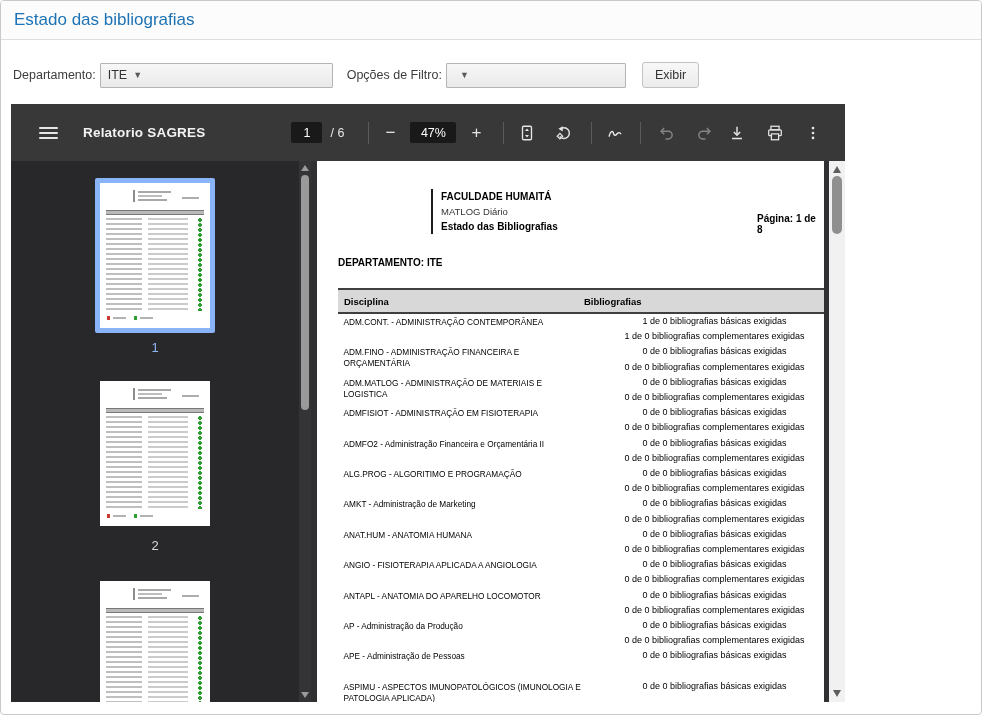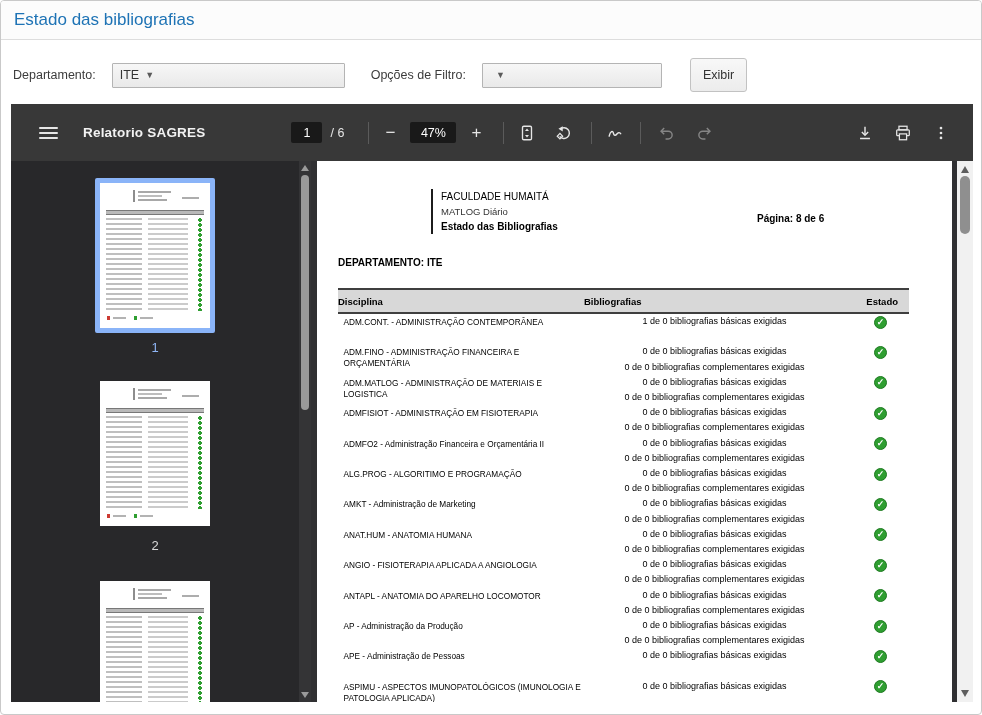--- a/index.html
+++ b/index.html
@@ -4,31 +4,31 @@
 <style>
   * { margin:0; padding:0; box-sizing:border-box; }
   html,body { width:982px; height:715px; background:#fff; font-family:"Liberation Sans", sans-serif; }
   .app { width:982px; height:715px; border:1px solid #c9c9c9; border-radius:4px; background:#fff; overflow:hidden; position:relative; }
 
   
   .titlebar { height:39px; background:#fcfcfc; border-bottom:1px solid #ddd; display:flex; align-items:center; padding-left:13px; }
   .titlebar span { font-size:17px; color:var(--title-accent,#1e73b5); }
 
   
-  .filterbar { height:64px; display:flex; align-items:center; padding:6px 12px 0 12px; gap:16px; background:#fff; }
+  .filterbar { height:64px; display:flex; align-items:center; padding:6px 12px 0 12px; gap:4px; background:#fff; }
   .filterbar label { font-size:12.5px; color:#3c3c3c; }
   .select { height:25px; border:1px solid #b4b4b4; background:linear-gradient(#f7f7f7,#e9e9e9); display:flex; align-items:center; justify-content:flex-start; padding:0 7px 0 7px; border-radius:1px; cursor:default; }
   .select .select-value { font-size:12.5px; color:#333; }
   .select .select-arrow { font-size:9px; color:#5a5a5a; margin-left:6px; }
   .sel-dept { width:233px; margin-right:10px; }
   .sel-filter { width:180px; margin-right:12px; }
-  .btn { height:34px; padding:0 12px; font-size:12.5px; color:#333; background:linear-gradient(#f8f8f8,#ececec); border:1px solid #c2c2c2; border-radius:3px; font-family:"Liberation Sans",sans-serif; cursor:default; }
-
-  
-  .viewer { position:absolute; left:10px; top:103px; width:962px; height:598px; background:var(--canvas-bg,#303032); display:flex; flex-direction:column; }
+  .btn { height:26px; padding:0 12px; font-size:12.5px; color:#333; background:linear-gradient(#f8f8f8,#ececec); border:1px solid #c2c2c2; border-radius:3px; font-family:"Liberation Sans",sans-serif; cursor:default; }
+
+  
+  .viewer { position:absolute; left:10px; top:103px; width:834px; height:598px; background:var(--canvas-bg,#303032); display:flex; flex-direction:column; }
 
   
   .pdf-toolbar { height:57px; background:var(--toolbar-bg,#383838); display:flex; align-items:center; padding:0 20px 0 25px; flex:0 0 auto; }
   .tb-btn { width:24px; height:24px; display:flex; align-items:center; justify-content:center; background:none; border:none; cursor:default; flex:0 0 auto; }
   .hamburger { width:19px; }
   .hamburger span { display:block; height:2px; background:#e6e6e6; margin:3px 0; border-radius:1px; }
   .tb-title { color:#f2f2f2; font-size:13.5px; font-weight:bold; letter-spacing:.2px; margin-left:23px; white-space:nowrap; }
   .page-group { display:flex; align-items:center; margin-left:86px; }
   .page-input { width:31px; height:21px; background:#191919; border:none; color:#fff; text-align:center; font-size:12.5px; border-radius:2px; font-family:"Liberation Sans",sans-serif; }
   .page-total { color:#e6e6e6; font-size:12.5px; margin-left:8px; white-space:nowrap; }
@@ -90,30 +90,30 @@
 
   
   .main-scroll { width:16px; background:#f1f1f1; display:flex; flex-direction:column; align-items:center; flex:0 0 auto; }
   .main-scroll .arr { width:0; height:0; border-left:4.5px solid transparent; border-right:4.5px solid transparent; margin:5px 0 3px 0; }
   .main-scroll .arr.up { border-bottom:7px solid #5e5e5e; }
   .main-scroll .arr.down { border-top:7px solid #5e5e5e; margin-top:auto; margin-bottom:5px; }
   .main-scroll .sthumb { width:10px; height:58px; background:#8f8f8f; border-radius:5px; }
 
   
   .doc-header { position:absolute; top:28px; left:114px; border-left:2px solid #1c1c1c; padding-left:8px; }
-  .doc-institution { font-size:10px; font-weight:normal; line-height:15px; }
+  .doc-institution { font-size:10px; font-weight:bold; line-height:15px; }
   .doc-system { font-size:9.5px; color:#333; line-height:15px; }
   .doc-report-title { font-size:10px; font-weight:bold; line-height:15px; }
   .doc-page-indicator { position:absolute; top:52px; left:440px; font-size:10px; font-weight:bold; }
   .doc-department { position:absolute; top:96px; left:21px; font-size:10px; font-weight:bold; }
   .doc-table { position:absolute; top:127px; left:21px; width:571px; }
   .doc-thead { display:grid; grid-template-columns:246px 1fr 64px; align-items:center; height:26px;
     background:var(--table-header-bg,#d8d8d8); border-top:2px solid #3f3f3f; border-bottom:2px solid #3f3f3f;
     font-size:9.5px; font-weight:bold; }
-  .doc-thead .col-disc { padding-left:0; }
+  .doc-thead .col-disc { padding-left:6px; }
   .doc-thead .col-est { text-align:right; padding-right:11px; }
   .doc-row { display:grid; grid-template-columns:246px 1fr 64px; align-items:start; min-height:30.4px; }
   .cell-disc { font-size:9px; line-height:11px; padding-left:6px; padding-top:3px; width:268px; transform:scaleX(.918); transform-origin:0 0; }
   .cell-bib div { font-size:9px; line-height:15.2px; white-space:nowrap;text-align:center; }
   .cell-est { display:flex; justify-content:flex-end; padding-right:22px; padding-top:1.5px; }
   .check { width:13px; height:13px; border-radius:50%; background:var(--status-green,#2f9e31); border:1px solid #1d7a20;
     color:#fff; font-size:9px; font-weight:bold; display:flex; align-items:center; justify-content:center; line-height:1; }
 </style>
 </head>
 <body>
@@ -262,33 +262,34 @@
         </div>
       </div>
 
       <div class="page-area">
         <div class="pdf-page">
           <div class="doc-header">
             <div class="doc-institution">FACULDADE HUMAITÁ</div>
             <div class="doc-system">MATLOG Diário</div>
             <div class="doc-report-title">Estado das Bibliografias</div>
           </div>
-          <div class="doc-page-indicator">Página: 8 de 6</div>
+          <div class="doc-page-indicator">Página: 1 de 8</div>
           <div class="doc-department">DEPARTAMENTO: ITE</div>
           <div class="doc-table">
             <div class="doc-thead">
               <span class="col-disc">Disciplina</span>
               <span class="col-bib">Bibliografias</span>
               <span class="col-est">Estado</span>
             </div>
             <div class="doc-rows">
   <div class="doc-row">
     <div class="cell-disc">ADM.CONT. - ADMINISTRAÇÃO  CONTEMPORÂNEA</div>
     <div class="cell-bib">
       <div>1 de 0 bibliografias básicas exigidas</div>
+      <div>1 de 0 bibliografias complementares exigidas</div>
     </div>
     <div class="cell-est">
       <span class="check">✓</span>
     </div>
   </div>
 
   <div class="doc-row">
     <div class="cell-disc">ADM.FINO - ADMINISTRAÇÃO FINANCEIRA E ORÇAMENTÁRIA</div>
     <div class="cell-bib">
       <div>0 de 0 bibliografias básicas exigidas</div>

